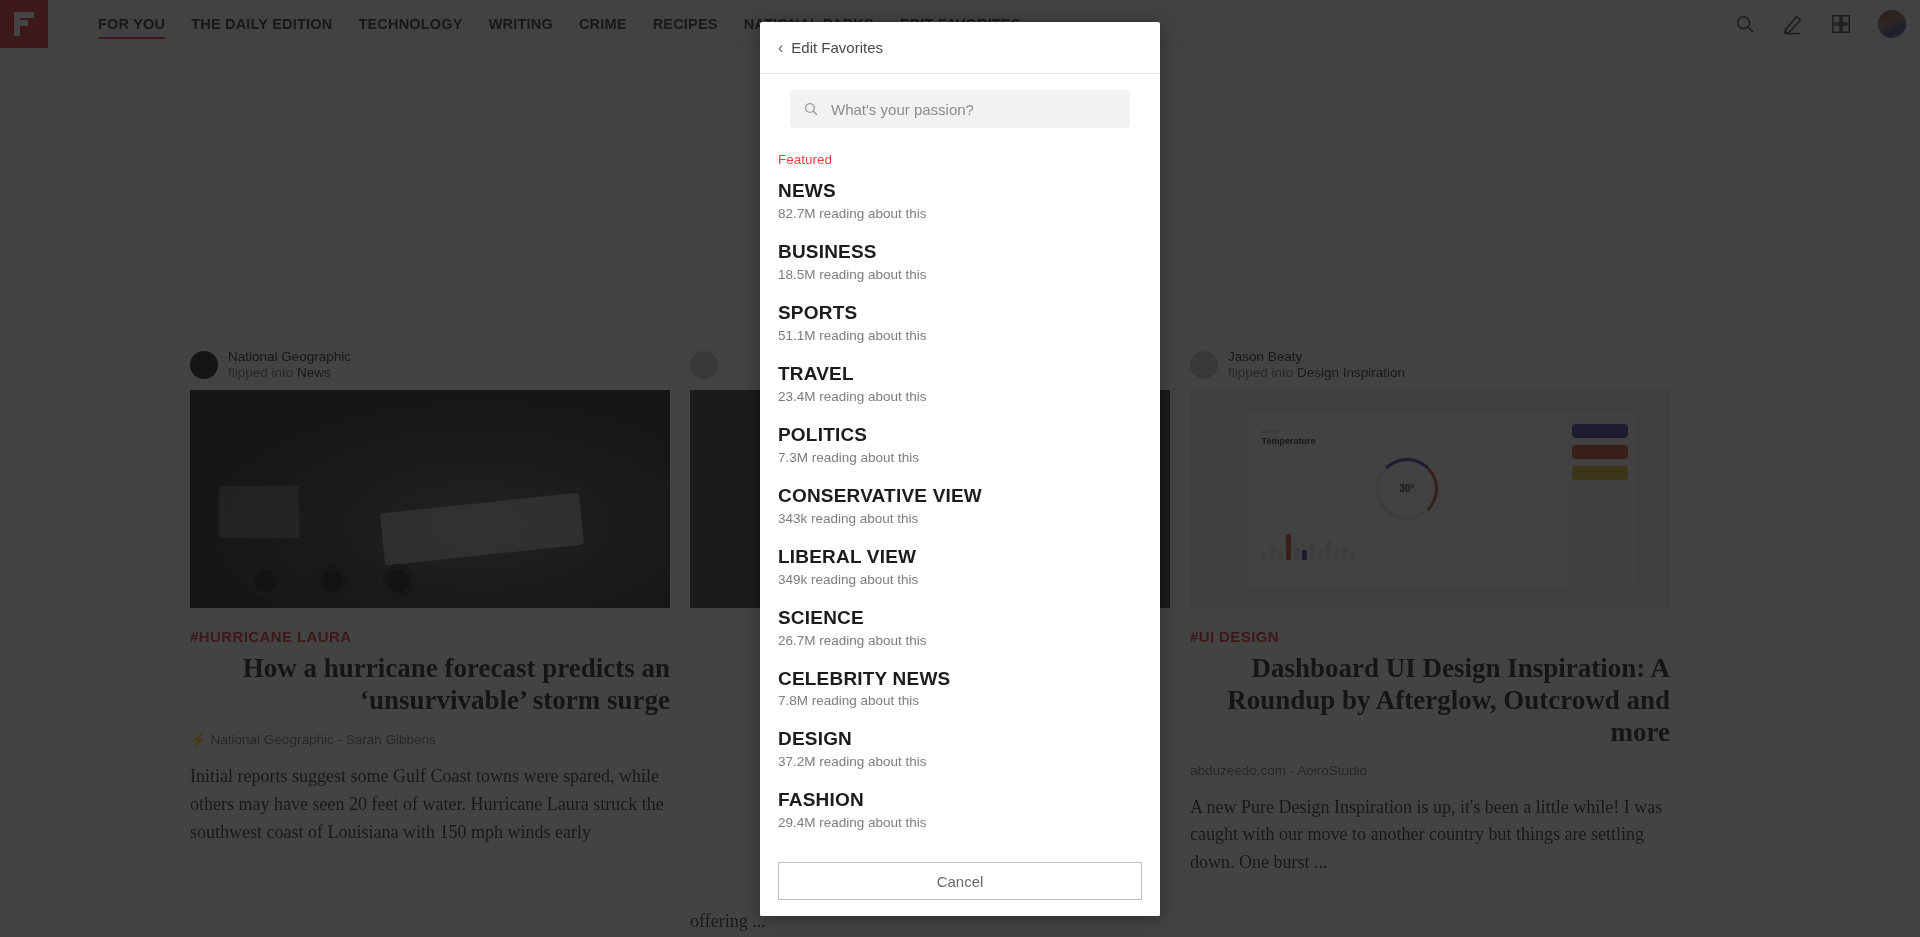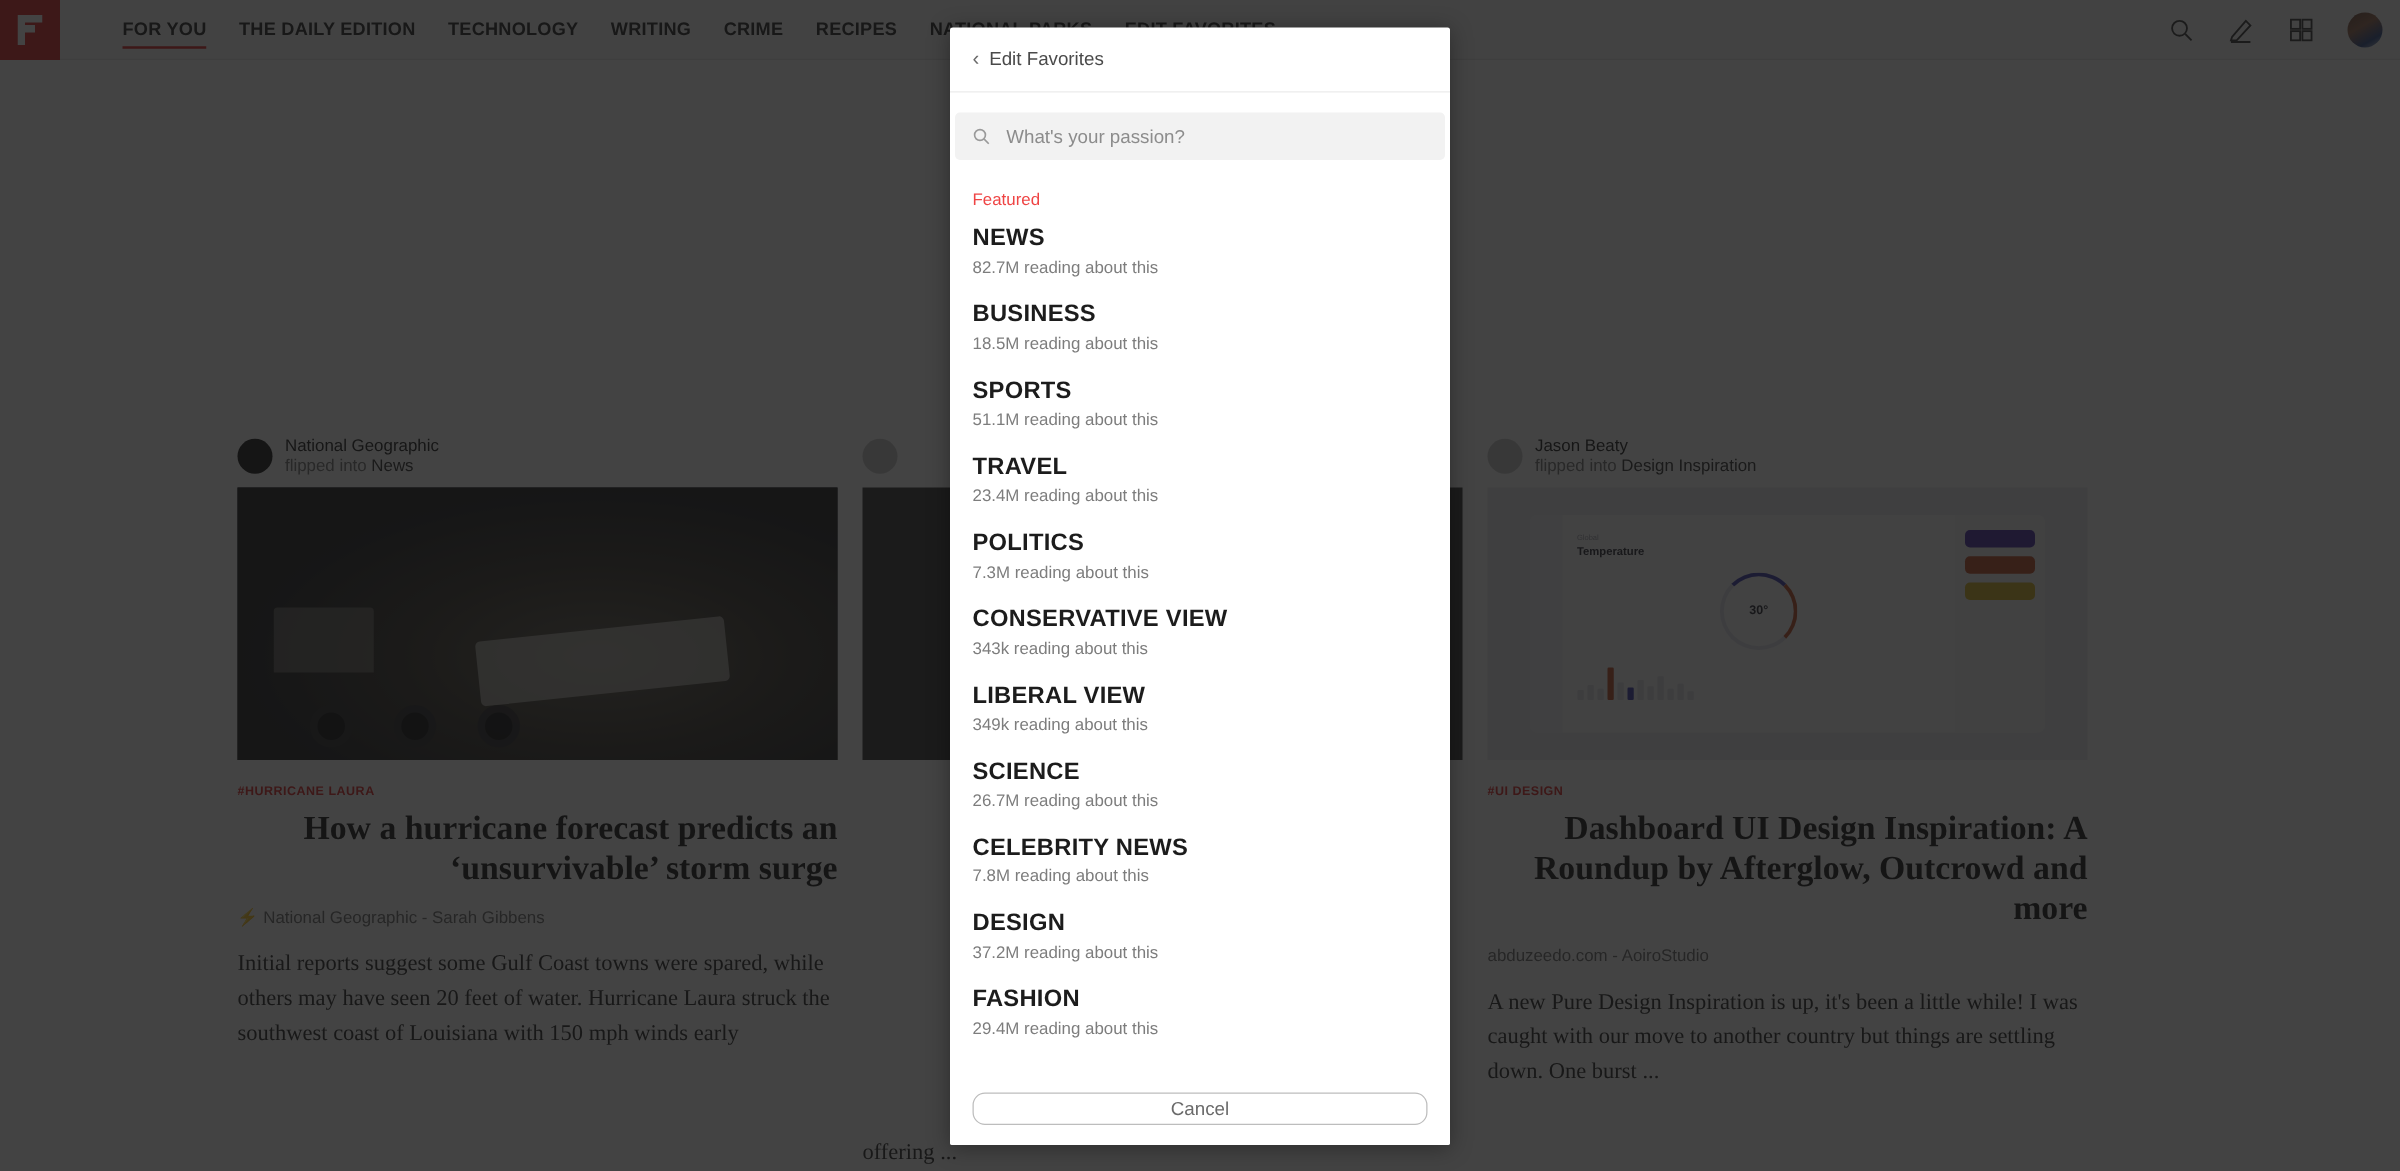--- a/index.html
+++ b/index.html
@@ -108,21 +108,21 @@
     width: 62px; height: 62px; border-radius: 50%;
     border: 3px solid #dfe0ea; border-top-color: #3f3fb0; border-right-color: #c4502a;
     margin: 12px auto 0; display: flex; align-items: center; justify-content: center;
     font-size: 10px; font-weight: 700; color: #2a2a35;
   }
   .bars { display: flex; align-items: flex-end; gap: 3px; height: 30px; margin-top: 10px; }
   .bars i { display: block; width: 5px; background: #e0e0e6; border-radius: 1px; }
   .mockwin .side { width: 72px; background: #f2f2f5; padding: 12px 8px; }
   .chip { height: 14px; border-radius: 4px; margin-bottom: 7px; }
   .topic {
-    margin-top: 20px; font-size: 10px; font-weight: 700; letter-spacing: .4px;
+    margin-top: 20px; font-size: 15px; font-weight: 700; letter-spacing: .4px;
     color: #e12828; text-transform: uppercase;
   }
   .headline {
     font-family: "Liberation Serif", serif;
     font-size: 27px; line-height: 1.18; font-weight: 700; color: #1a1a1a;
     margin-top: 8px;
     text-align: right;
   }
   .byline { margin-top: 14px; font-size: 13.5px; color: #6f6f6f; }
   .byline .bolt { color: #e12828; font-weight: 700; }
@@ -143,21 +143,21 @@
     box-shadow: 0 2px 18px rgba(0,0,0,.35);
     overflow: hidden;
   }
   .modal-head {
     height: 52px; display: flex; align-items: center; padding: 0 18px;
     border-bottom: 1px solid #ececec;
   }
   .back { display: flex; align-items: center; gap: 8px; cursor: pointer; }
   .back .chev { font-size: 16px; color: #6a6a6a; line-height: 1; }
   .back .lbl { font-size: 15px; color: #4a4a4a; }
-  .search-wrap { padding: 16px 4px 10px; }
+  .search-wrap { padding: 16px 30px 10px; }
   .search-box {
     display: flex; align-items: center; gap: 12px;
     background: #f2f2f2; border-radius: 4px; height: 38px; padding: 0 13px;
   }
   .search-box svg { flex: 0 0 16px; color: #9a9a9a; }
   .search-box input {
     border: 0; outline: 0; background: transparent; flex: 1;
     font-family: "Liberation Sans", sans-serif; font-size: 15px; color: #333;
   }
   .search-box input::placeholder { color: #8c8c8c; }
@@ -171,21 +171,21 @@
   .list::-webkit-scrollbar-thumb { background: #bdbdbd; border: 3px solid #f4f4f4; border-radius: 7px; }
   .sec-label { font-size: 13.5px; color: #ef4444; margin: 4px 0 14px; }
   .topic-row { margin-bottom: 21px; cursor: pointer; }
   .topic-name {
     font-size: 19px; font-weight: 700; letter-spacing: .2px;
     color: #1c1c1c; text-transform: uppercase; line-height: 1.05;
   }
   .topic-count { font-size: 13.5px; color: #7d7d7d; margin-top: 5px; }
   .modal-foot { padding: 14px 18px 16px; background: #fff; }
   .cancel-btn {
-    width: 100%; height: 26px; border: 1px solid #bdbdbd; border-radius: 10px;
+    width: 100%; height: 38px; border: 1px solid #bdbdbd; border-radius: 0;
     background: #fff; font-family: "Liberation Sans", sans-serif;
     font-size: 15px; color: #6a6a6a; cursor: pointer;
   }
 </style>
 </head>
 <body>
 
 <div id="page">
 
   <div class="nav">

